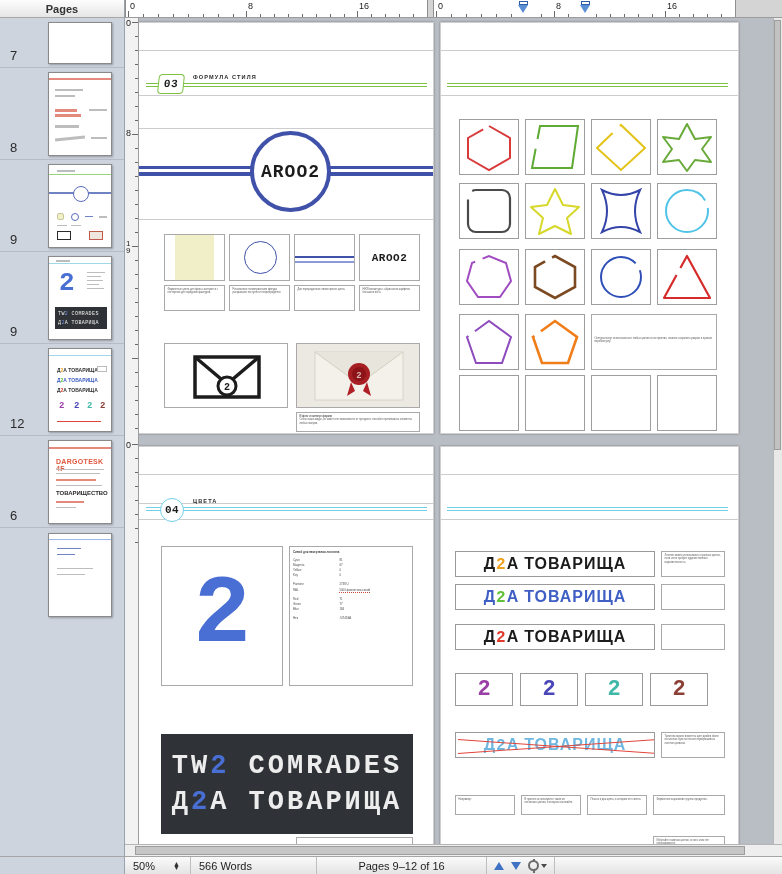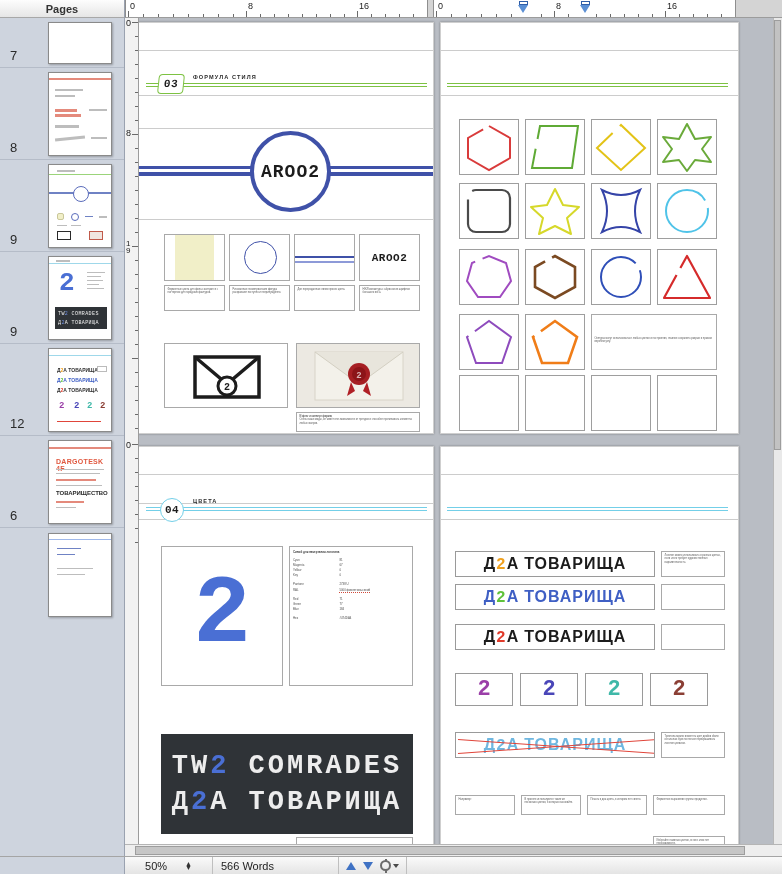--- a/index.html
+++ b/index.html
@@ -134,21 +134,21 @@
   .glyph-2 { font-family:"Liberation Mono", monospace; font-weight:bold; }
   .strike { position:absolute; height:1px; background:#e0453a; transform-origin:left center; }
 
   
   .status {
     position:absolute; left:0; bottom:0; width:782px; height:18px;
     background:linear-gradient(#fafafa,#e4e4e4); border-top:1px solid #a5a5a5;
     display:flex; align-items:center; font-size:11px; color:#1d1d1d;
   }
   .st-cell { height:18px; display:flex; align-items:center; padding:0 8px; border-right:1px solid #bfbfbf; }
-  .st-zoom { width:88px; justify-content:center; gap:18px; }
+  .st-zoom { width:66px; gap:18px; }
   .st-words { width:126px; }
   .st-pages { width:170px; justify-content:center; }
   .st-nav { width:68px; gap:7px; justify-content:center;}
   .stepper { display:flex; flex-direction:column; line-height:4px; font-size:7px; color:#333;}
   .tri-up { width:0;height:0;border-left:5px solid transparent;border-right:5px solid transparent;border-bottom:8px solid #3f72c4;}
   .tri-dn { width:0;height:0;border-left:5px solid transparent;border-right:5px solid transparent;border-top:8px solid #3f72c4;}
   .gear { width:11px;height:11px;border-radius:50%;border:2.5px solid #6b6b6b; position:relative;}
   .gear::before{content:"";position:absolute;left:3px;top:-3.5px;width:2px;height:3px;background:#6b6b6b;}
   .gear::after{content:"";position:absolute;left:3px;bottom:-3.5px;width:2px;height:3px;background:#6b6b6b;}
   .caret { width:0;height:0;border-left:3px solid transparent;border-right:3px solid transparent;border-top:4px solid #4a4a4a; margin-left:2px;}
@@ -699,20 +699,21 @@
   <div class="status">
     <div class="st-cell" style="width:125px;border-right:1px solid #9aa2b0;background:#ced4de;"></div>
     <div class="st-cell st-zoom">
       <span>50%</span>
       <span class="stepper">
           <span>▲</span>
           <span>▼</span>
         </span>
     </div>
     <div class="st-cell st-words">566 Words</div>
+    <div class="st-cell st-pages">Pages 9–12 of 16</div>
     <div class="st-cell st-nav">
       <span class="tri-up"></span>
       <span class="tri-dn"></span>
       <span style="display:flex;align-items:center;">
         <span class="gear"></span>
         <span class="caret"></span>
       </span>
     </div>
     <div class="st-cell" style="flex:1;border-right:none;"></div>
   </div>

